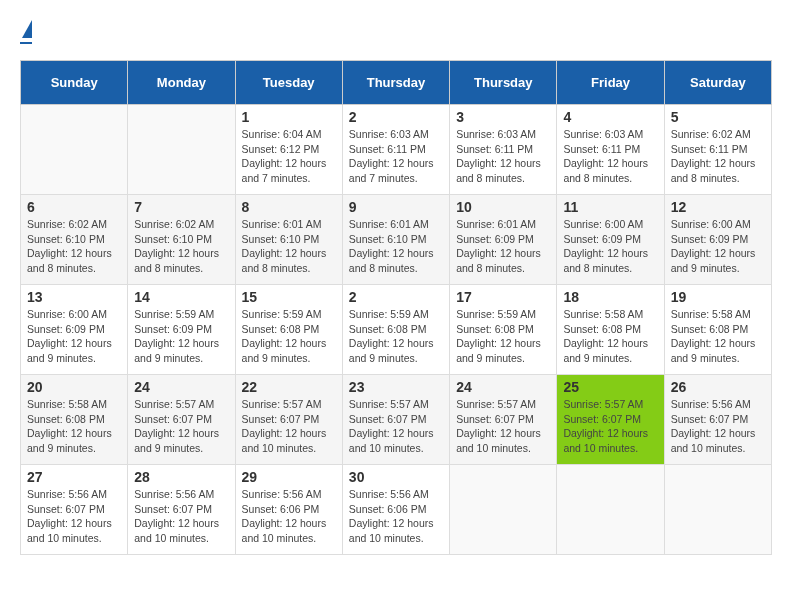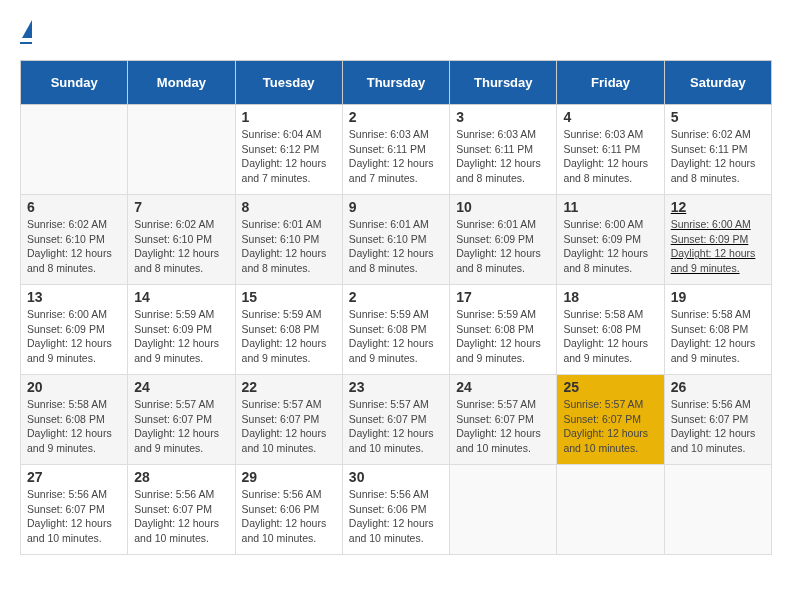--- a/index.html
+++ b/index.html
@@ -202,21 +202,21 @@
           <div class="day-info" style="white-space: pre-line;">Sunrise: 6:01 AM
 Sunset: 6:09 PM
 Daylight: 12 hours and 8 minutes.</div>
         </td>
         <td style="background: rgb(245, 245, 245); margin-left: 24px;">
           <span class="day-num">11</span>
           <div class="day-info" style="white-space: pre-line;">Sunrise: 6:00 AM
 Sunset: 6:09 PM
 Daylight: 12 hours and 8 minutes.</div>
         </td>
-        <td style="background: rgb(245, 245, 245); text-decoration: underline;">
+        <td style="background: rgb(245, 245, 245);">
           <span class="day-num">12</span>
           <div class="day-info" style="white-space: pre-line;">Sunrise: 6:00 AM
 Sunset: 6:09 PM
 Daylight: 12 hours and 9 minutes.</div>
         </td>
       </tr>
       <tr>
         <td style="background: rgb(255, 255, 255);">
           <span class="day-num">13</span>
           <div class="day-info" style="white-space: pre-line;">Sunrise: 6:00 AM
@@ -284,21 +284,21 @@
           <div class="day-info" style="white-space: pre-line;">Sunrise: 5:57 AM
 Sunset: 6:07 PM
 Daylight: 12 hours and 10 minutes.</div>
         </td>
         <td style="background: rgb(245, 245, 245);">
           <span class="day-num">24</span>
           <div class="day-info" style="white-space: pre-line;">Sunrise: 5:57 AM
 Sunset: 6:07 PM
 Daylight: 12 hours and 10 minutes.</div>
         </td>
-        <td style="background: #eab308;">
+        <td style="background: #84cc16;">
           <span class="day-num">25</span>
           <div class="day-info" style="white-space: pre-line;">Sunrise: 5:57 AM
 Sunset: 6:07 PM
 Daylight: 12 hours and 10 minutes.</div>
         </td>
         <td style="background: rgb(245, 245, 245);">
           <span class="day-num">26</span>
           <div class="day-info" style="white-space: pre-line;">Sunrise: 5:56 AM
 Sunset: 6:07 PM
 Daylight: 12 hours and 10 minutes.</div>

